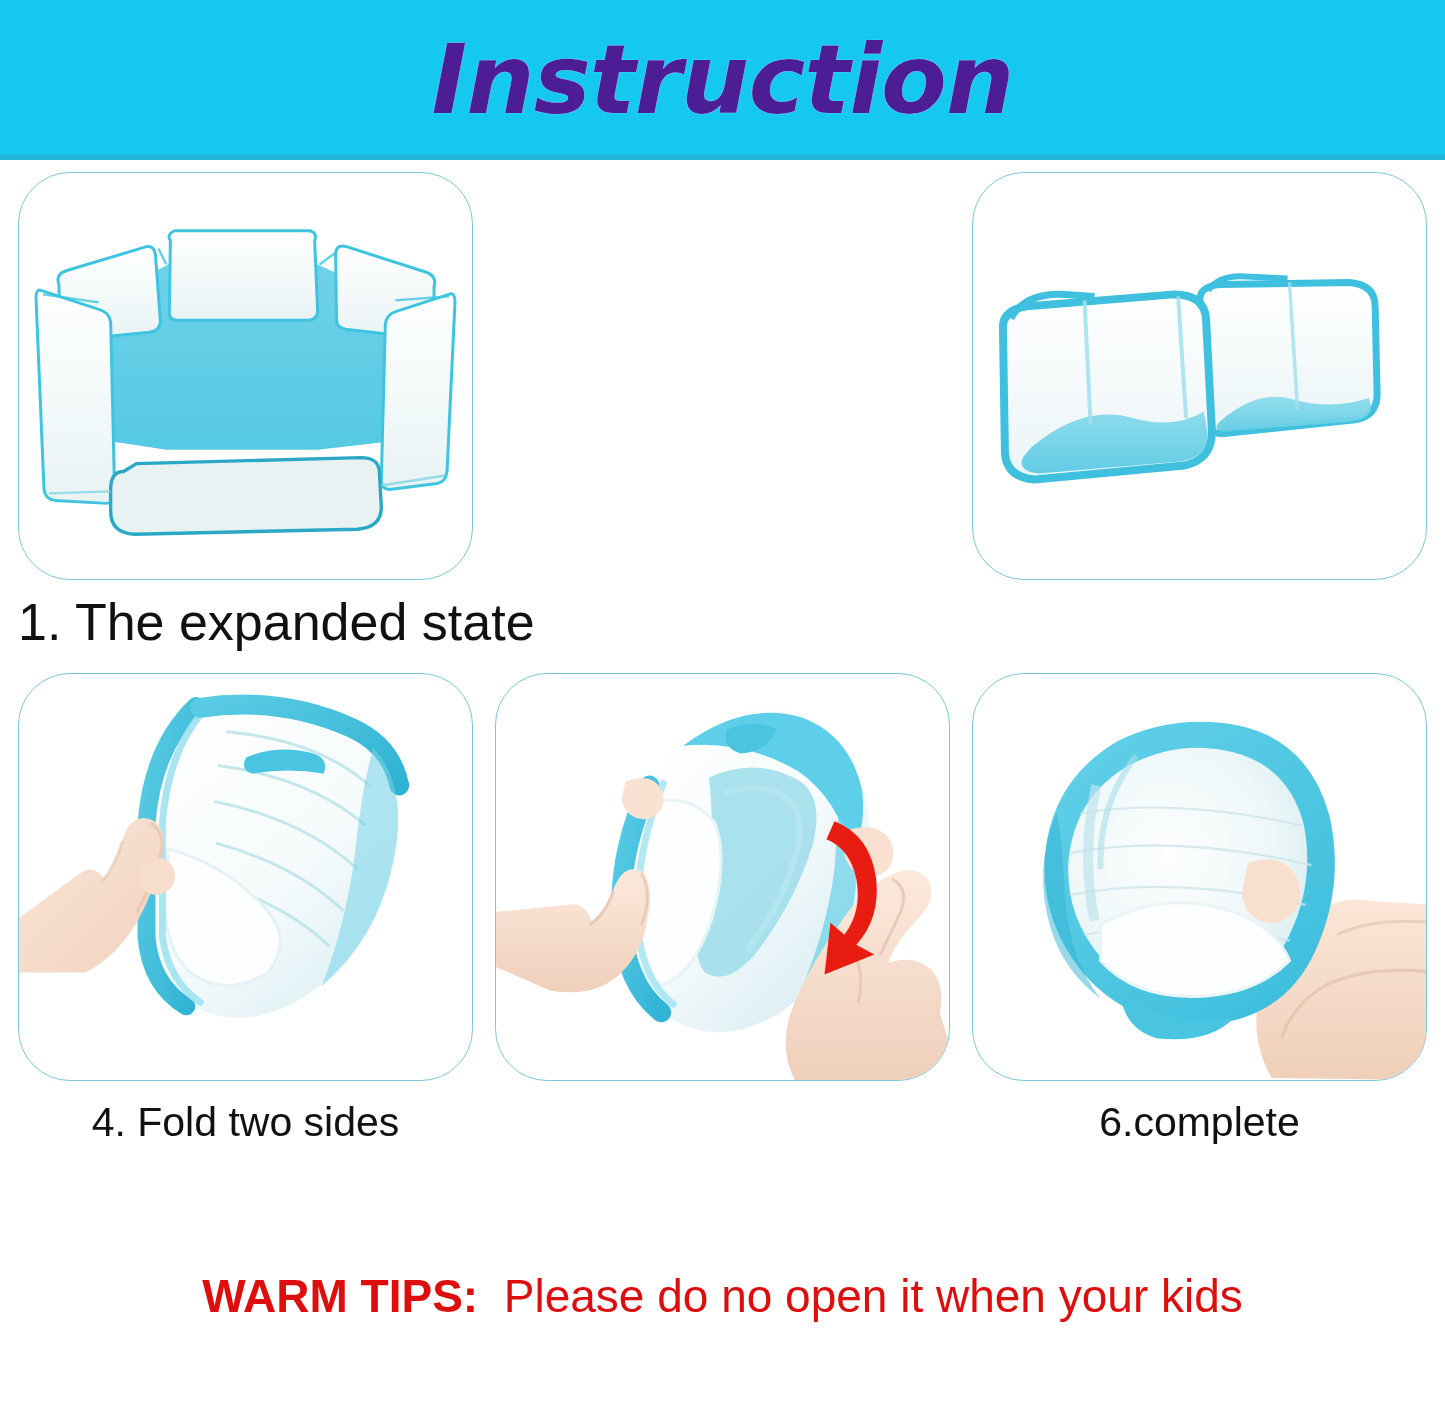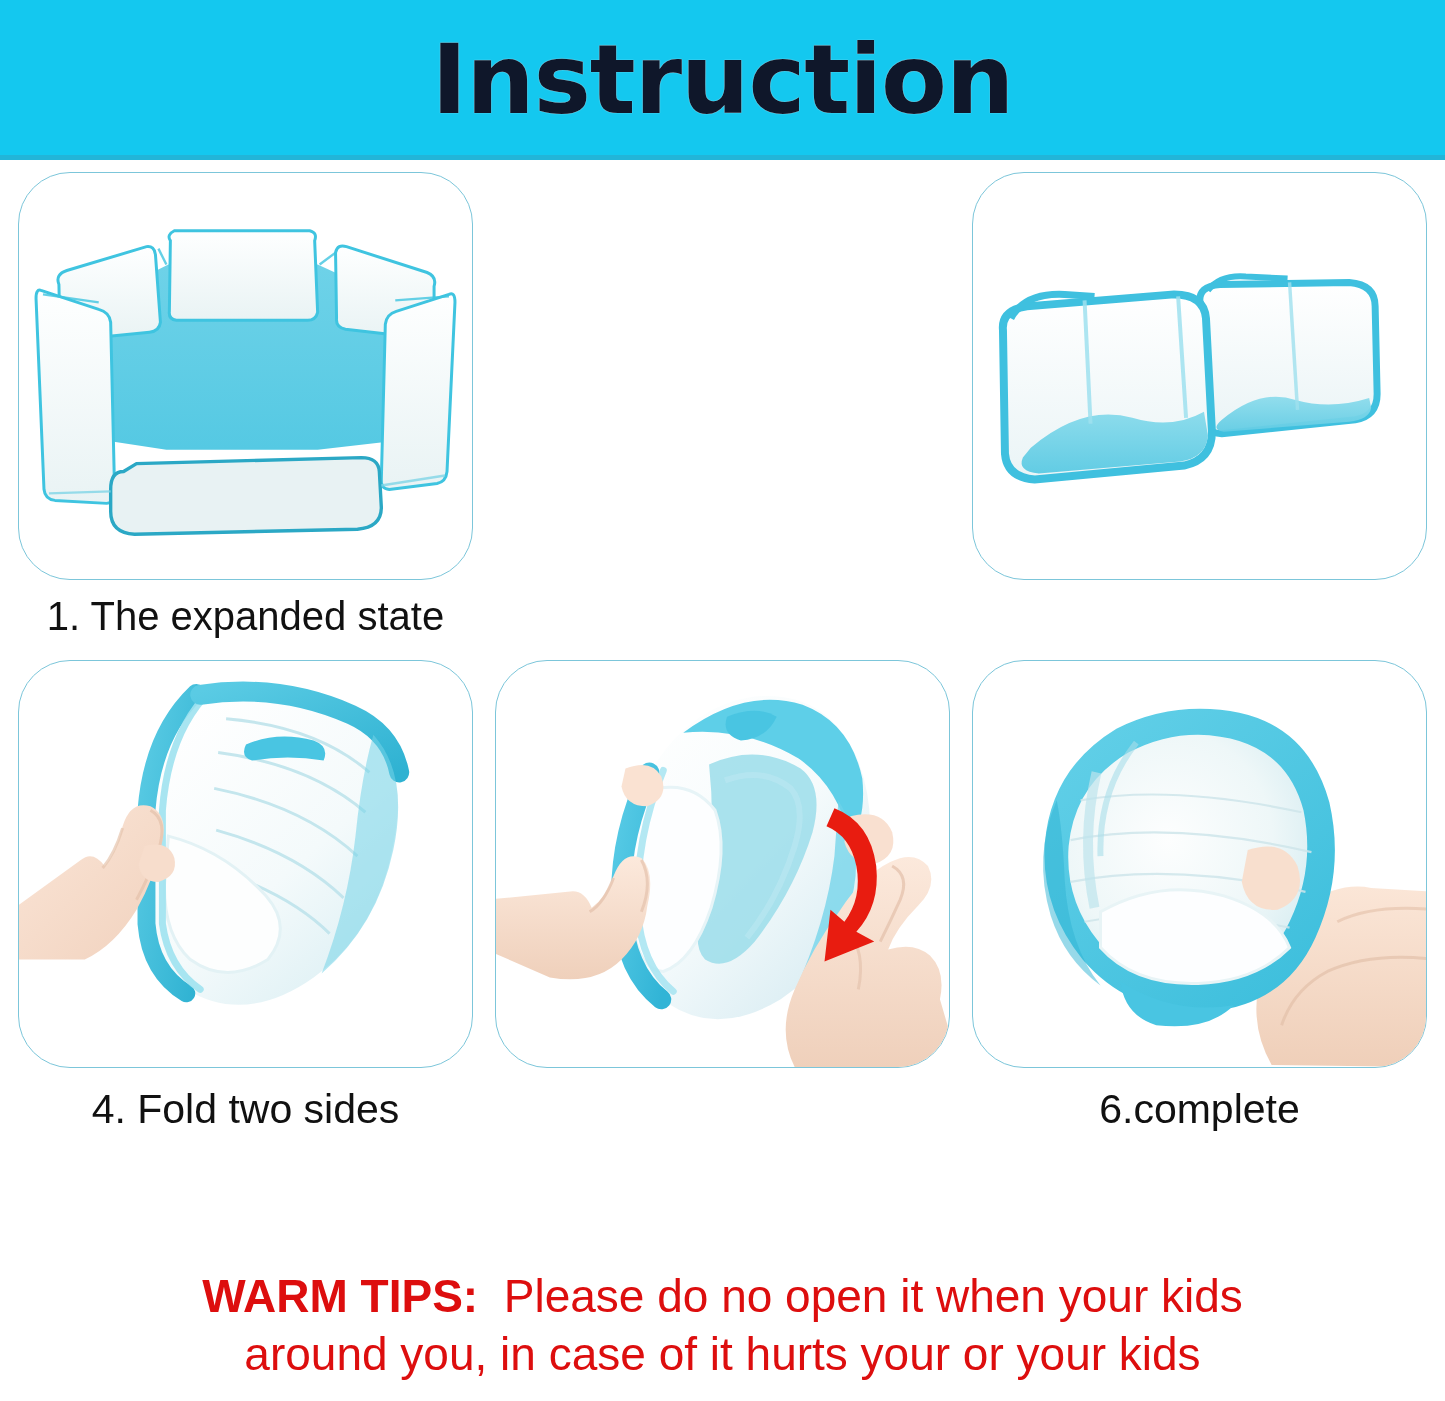--- a/index.html
+++ b/index.html
@@ -20,24 +20,25 @@
   }
   .header-underline{
     position:absolute;left:0;top:155px;width:1445px;height:5px;
     background:#22B5D8;
   }
   .header-title{
     font-family:"DejaVu Sans", sans-serif;
     font-weight:bold;
     font-size:96px;
     letter-spacing:-1px;
-    color:#0f172a;
+    color:#4c1d95;
     line-height:1;
     margin-top:4px;
     text-shadow:0 0 1px #ffffff;
+    font-style:italic;
   }
 
   
   .grid{
     position:absolute;left:0;top:172px;width:1445px;
   }
   .row{
     display:flex;
     justify-content:space-between;
     padding:0 18px;
@@ -50,23 +51,23 @@
     position:relative;
     width:455px;height:408px;
     border:1.6px solid #7CC6DA;
     border-radius:52px;
     background:#ffffff;
     box-sizing:border-box;
     overflow:hidden;
   }
 
   .caption{
-    text-align:center;
+    text-align:right;
     font-family:"Liberation Sans", sans-serif;
-    font-size:40px;
+    font-size:52px;
     color:#111111;
     line-height:1.1;
     margin-top:14px;
     white-space:nowrap;
   }
 
   .row2{margin-top:22px;}
   .caption2{
     text-align:center;
     font-family:"Liberation Sans", sans-serif;
@@ -326,14 +327,13 @@
         </svg>
       </div>
       <div class="caption2">6.complete</div>
     </div>
 
   </div>
 </div>
 
 <div class="warning">
   <span class="warn-line"><b>WARM TIPS:</b>&nbsp; <span>Please do no open it when your kids</span></span>
-  <span class="warn-line">around you, in case of it hurts your or your kids</span>
 </div>
 
 </body></html>

